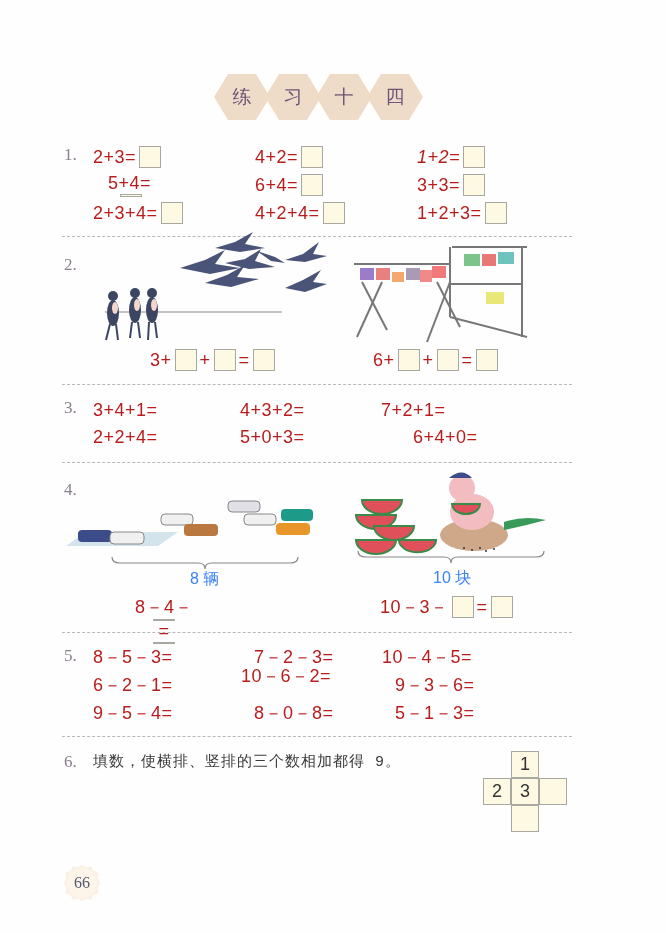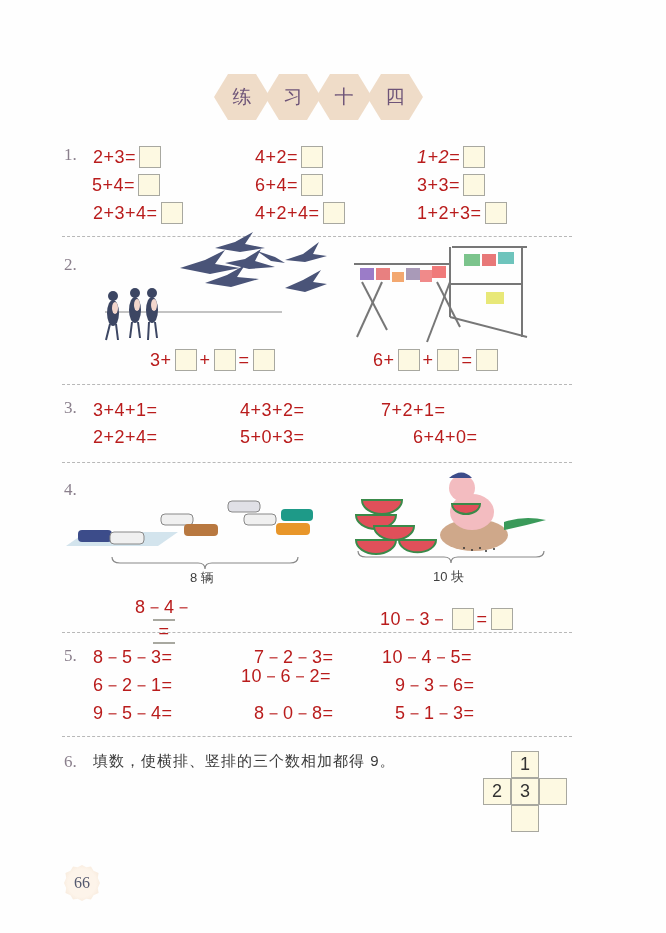--- a/index.html
+++ b/index.html
@@ -13,30 +13,30 @@
     width: 56px; height: 46px; margin-right: -5px; background: #efdcc8;
     clip-path: polygon(25% 0, 75% 0, 100% 50%, 75% 100%, 25% 100%, 0 50%);
     display: flex; align-items: center; justify-content: center;
     font-family: "DejaVu Serif", serif; font-size: 19px; color: #6e5478;
   }
   .qnum { position: absolute; font-family: "Liberation Serif", serif; font-size: 17px; color: #8a7f8c; }
   .eq { position: absolute; font-size: 18px; color: #b91c1c; display: flex; align-items: center; height: 24px; white-space: nowrap; letter-spacing: 0.5px; }
   .box { display: inline-block; width: 20px; height: 20px; background: #fdf9e2; border: 1px solid #a8a8a0; margin-left: 3px; }
   .box.mid { margin: 0 3px; }
   .divider { position: absolute; left: 62px; width: 510px; border-top: 1px dashed #b8b8b8; }
-  .brace-label { position: absolute; font-size: 13px; color: #404040; }
+  .brace-label { position: absolute; font-size: 16px; color: #3b82f6; }
   .grid-cell { position: absolute; width: 28px; height: 27px; background: #fdf9e2; border: 1px solid #a8a8a0; box-sizing: border-box; display: flex; align-items: center; justify-content: center; font-size: 18px; color: #333; }
   .page-badge {
     position: absolute; left: 64px; top: 865px; width: 36px; height: 36px;
     background: radial-gradient(circle, #fdf4ea 55%, #f3e2d0 100%);
     clip-path: polygon(50% 0,62% 6%,75% 4%,82% 16%,96% 22%,94% 36%,100% 50%,94% 64%,96% 78%,82% 84%,75% 96%,62% 94%,50% 100%,38% 94%,25% 96%,18% 84%,4% 78%,6% 64%,0 50%,6% 36%,4% 22%,18% 16%,25% 4%,38% 6%);
     display: flex; align-items: center; justify-content: center;
     font-family: "Liberation Serif", serif; font-size: 16px; color: #555a70;
   }
-  .instr { position: absolute; font-family: Liberation Sans, sans-serif; font-size: 15px; color: #3a3a3a; letter-spacing: 1px; }
+  .instr { position: absolute; font-family: Liberation Mono, monospace; font-size: 15px; color: #3a3a3a; letter-spacing: 1px; }
 </style>
 </head>
 <body>
 
 <div class="title-row">
   <div class="hex">练</div>
   <div class="hex">习</div>
   <div class="hex">十</div>
   <div class="hex">四</div>
 </div>
@@ -48,21 +48,21 @@
   </div>
 <div class="eq" style="left:255px;top:145px;">
     <span>4+2=</span>
     <span class="box"></span>
   </div>
 <div class="eq" style="left:417px;top:145px;font-style:italic;">
     <span>1+2=</span>
     <span class="box"></span>
   </div>
 
-<div class="eq" style="left:92px;top:173px;">
+<div class="eq" style="left:108px;top:173px;flex-direction:column;">
     <span>5+4=</span>
     <span class="box"></span>
   </div>
 <div class="eq" style="left:255px;top:173px;">
     <span>6+4=</span>
     <span class="box"></span>
   </div>
 <div class="eq" style="left:417px;top:173px;">
     <span>3+3=</span>
     <span class="box"></span>
@@ -212,21 +212,21 @@
       <circle cx="118" cy="80" r="1"></circle>
       <circle cx="126" cy="78" r="1"></circle>
       <circle cx="132" cy="81" r="1"></circle>
       <circle cx="140" cy="79" r="1"></circle>
     </g>
 </svg>
 <svg class="abs" style="left:356px;top:549px;" width="190" height="16">
   <path d="M2 2 Q2 8 10 8 L88 8 Q95 8 95 14 Q95 8 102 8 L180 8 Q188 8 188 2" fill="none" stroke="#888" stroke-width="1.2"></path>
 </svg>
 <div class="brace-label" style="left:433px;top:568px;">10 块</div>
-<div class="eq" style="left:380px;top:595px;margin-top:12px;">
+<div class="eq" style="left:380px;top:595px;">
   <span>10－3－</span>
     <span class="box mid"></span>
     <span>=</span>
     <span class="box mid"></span>
 </div>
 
 <div class="divider" style="top:632px;"></div>
 
 <div class="qnum" style="left:64px;top:646px;">5.</div>
 <div class="eq" style="left:93px;top:645px;">8－5－3=</div>

